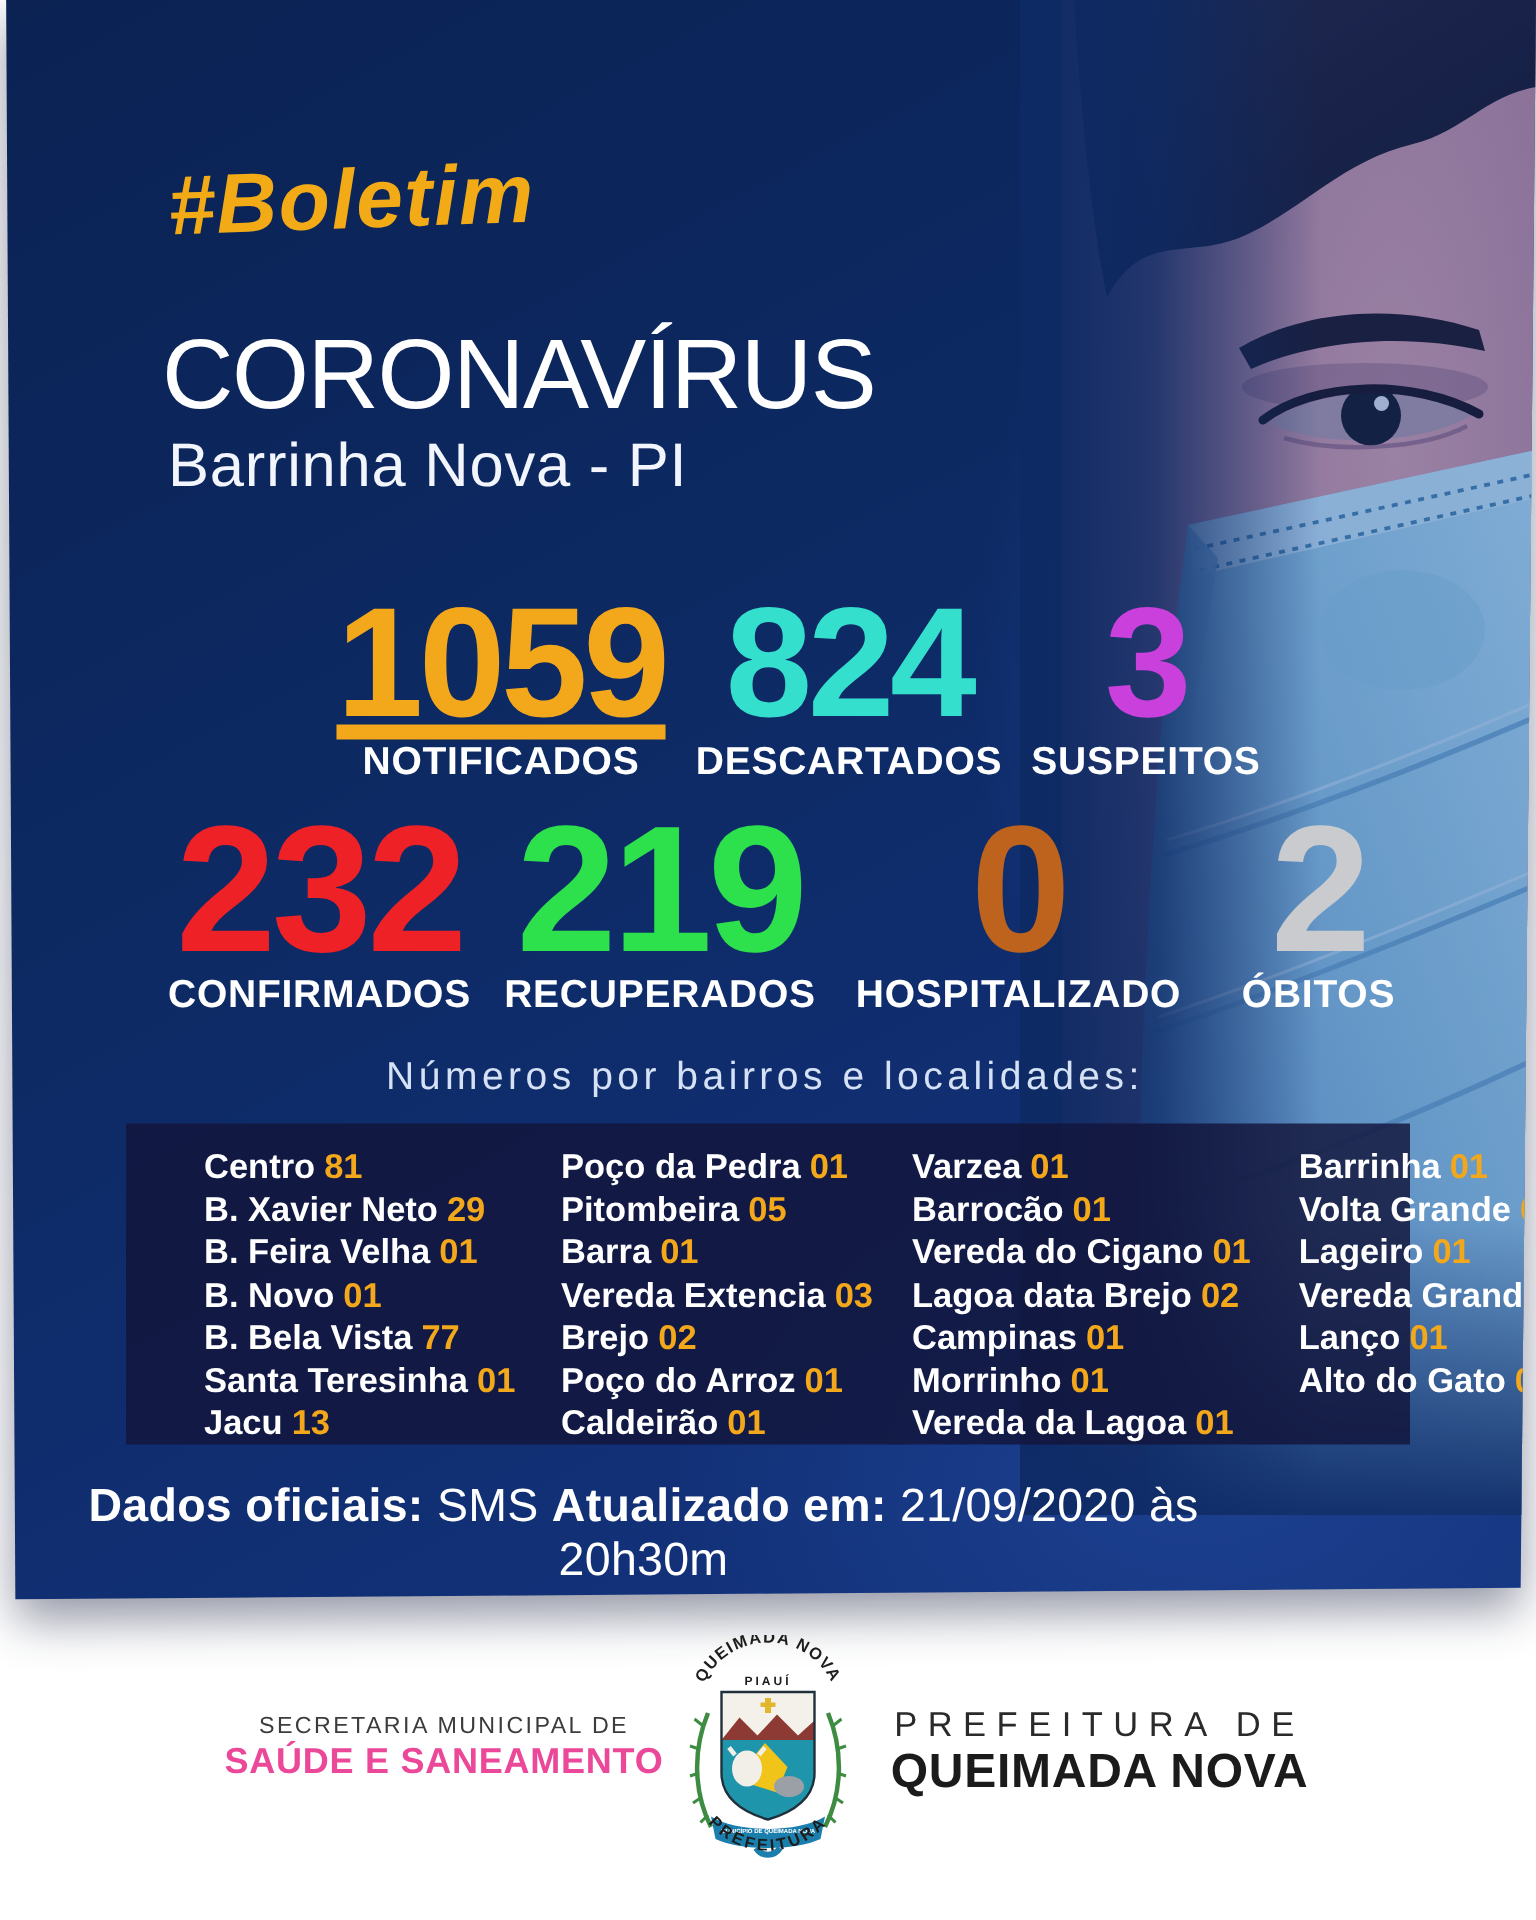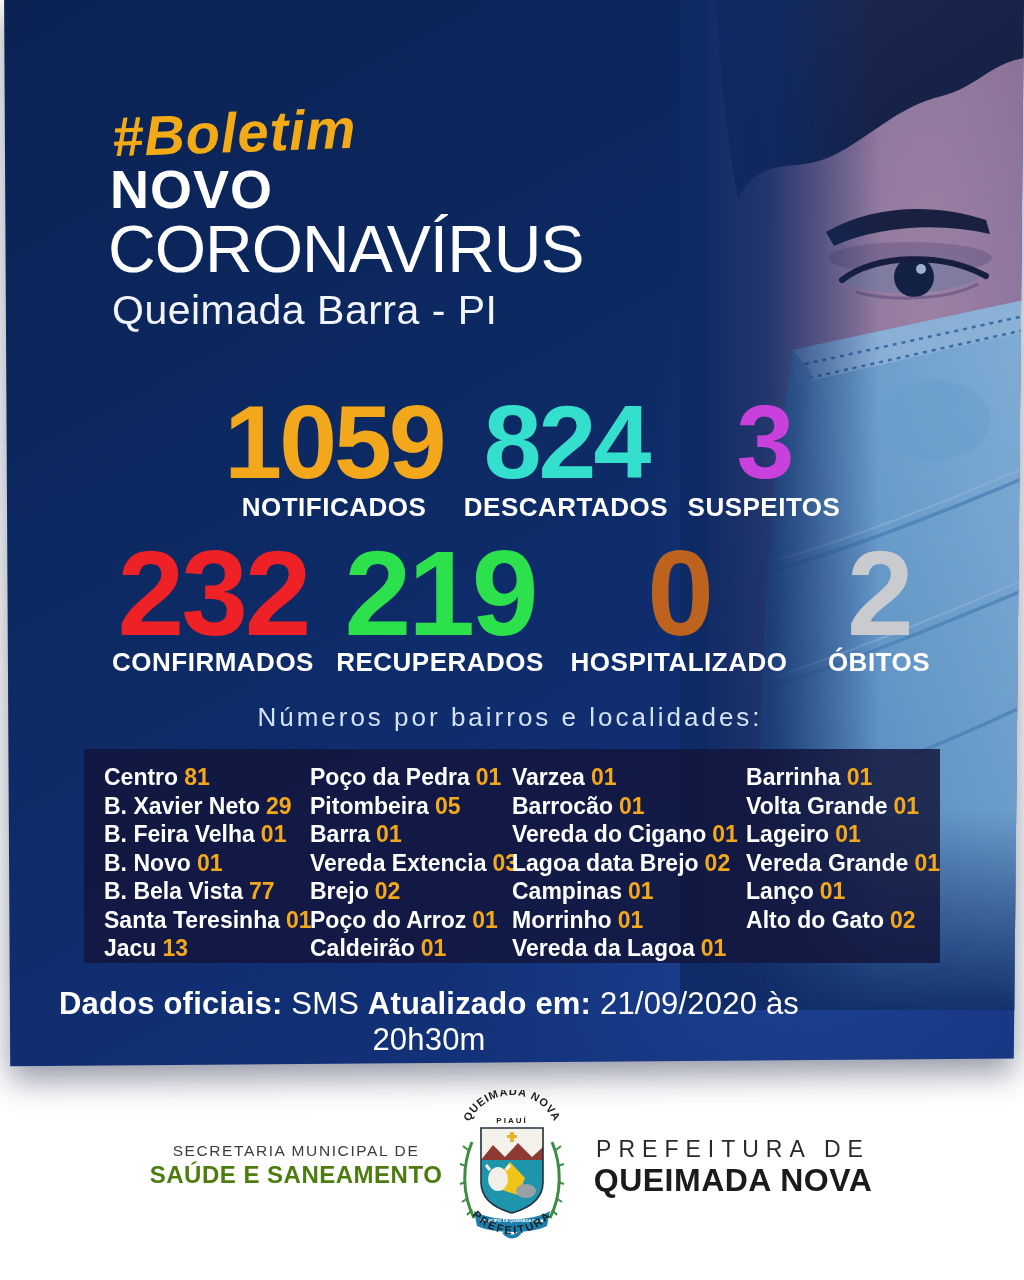--- a/index.html
+++ b/index.html
@@ -23,31 +23,31 @@
   .stat .lbl{font-weight:700;color:#fff;font-size:26px;letter-spacing:.5px;margin-top:2px;}
   .row1 .num{font-size:104px;}
   .row2 .num{font-size:120px;line-height:.86;}
   .r1{top:396px;} .r2{top:542px;}
   .s11{left:334px;} .s12{left:566px;} .s13{left:764px;}
   .s21{left:213px;} .s22{left:440px;} .s23{left:679px;} .s24{left:879px;}
   .loc-heading{position:absolute;left:0;top:702px;width:1020px;text-align:center;
     font-size:26px;letter-spacing:3px;color:#d5e1f4;font-weight:400;}
   .localities{position:absolute;left:84px;top:749px;width:856px;height:214px;
     background:rgba(18,21,58,.82);display:flex;box-sizing:border-box;padding:14px 0 0 20px;}
-  .loc-col{font-size:23px;font-weight:700;color:#fff;line-height:28.5px;white-space:nowrap;}
+  .loc-col{font-size:23px;font-weight:700;color:#fff;line-height:28.5px;white-space:nowrap;margin-left:32px;}
   .loc-col:nth-child(1){width:206px;} .loc-col:nth-child(2){width:202px;}
   .loc-col:nth-child(3){width:241px;} .loc-col:nth-child(4){flex:1;}
   .loc-num{color:#f3a71b;margin-left:6px;}
   .update-bar{position:absolute;left:0;top:986px;width:858px;text-align:center;color:#fff;
     font-size:31px;font-weight:400;letter-spacing:.2px;}
   .update-bar .b{font-weight:700;}
   .footer-left{position:absolute;left:296px;top:1142px;transform:translateX(-50%);
     text-align:center;color:#3c3c3c;white-space:nowrap;}
   .footer-left .l1{font-size:15.5px;letter-spacing:1.6px;font-weight:400;}
-  .footer-left .l2{font-size:24px;font-weight:700;color:#4d7c0f;letter-spacing:.5px;margin-top:1px;}
+  .footer-left .l2{font-size:24px;font-weight:700;color:#ec4899;letter-spacing:.5px;margin-top:1px;}
   .footer-right{position:absolute;left:733px;top:1136px;transform:translateX(-50%);
     text-align:center;white-space:nowrap;}
   .footer-right .l1{font-size:23px;letter-spacing:7px;font-weight:400;color:#2a2a2a;}
   .footer-right .l2{font-size:32px;font-weight:700;color:#1b1b1b;letter-spacing:.5px;margin-top:-1px;}
   .crest{position:absolute;left:512px;top:1090px;transform:translateX(-50%);}
 </style>
 </head>
 <body>
 
 <div class="page">
@@ -99,26 +99,25 @@
         <path d="M98,560 C172,538 266,502 344,468" stroke="#cdeaf6" stroke-width="2" opacity=".55" fill="none"></path>
         <path d="M90,688 C175,660 268,622 344,590" stroke="#5f9ec4" stroke-width="3.5" opacity=".75" fill="none"></path>
         <path d="M92,678 C177,650 269,612 344,580" stroke="#cdeaf6" stroke-width="2" opacity=".55" fill="none"></path>
         <path d="M88,806 C180,778 272,740 344,706" stroke="#5f9ec4" stroke-width="3.5" opacity=".75" fill="none"></path>
         <rect x="0" y="0" width="344" height="1010" fill="#1c3f97" opacity=".32"></rect>
         <rect x="0" y="0" width="200" height="1010" fill="url(#fadeL)"></rect>
         <rect x="0" y="810" width="344" height="200" fill="url(#fadeB)"></rect>
       </svg>
 
       <div class="hashtag">#Boletim</div>
-      <div class="title1">NOVO</div>
       <div class="title2">CORONAVÍRUS</div>
-      <div class="location">Queimada Barra - PI</div>
+      <div class="location">Barrinha Nova - PI</div>
 
       <div class="stat row1 r1 s11">
-        <div class="num" style="color: rgb(243, 167, 27);">1059</div>
+        <div class="num" style="color: rgb(243, 167, 27); text-decoration: underline;">1059</div>
         <div class="lbl">NOTIFICADOS</div>
       </div>
       <div class="stat row1 r1 s12">
         <div class="num" style="color: rgb(53, 223, 206);">824</div>
         <div class="lbl">DESCARTADOS</div>
       </div>
       <div class="stat row1 r1 s13">
         <div class="num" style="color: rgb(201, 64, 220);">3</div>
         <div class="lbl">SUSPEITOS</div>
       </div>

